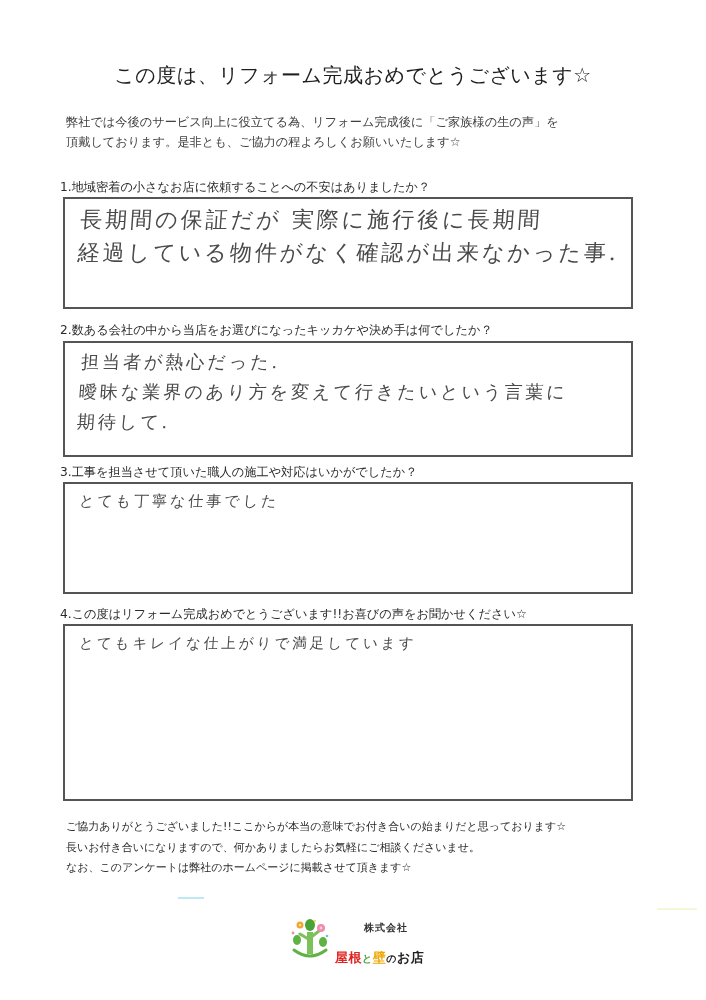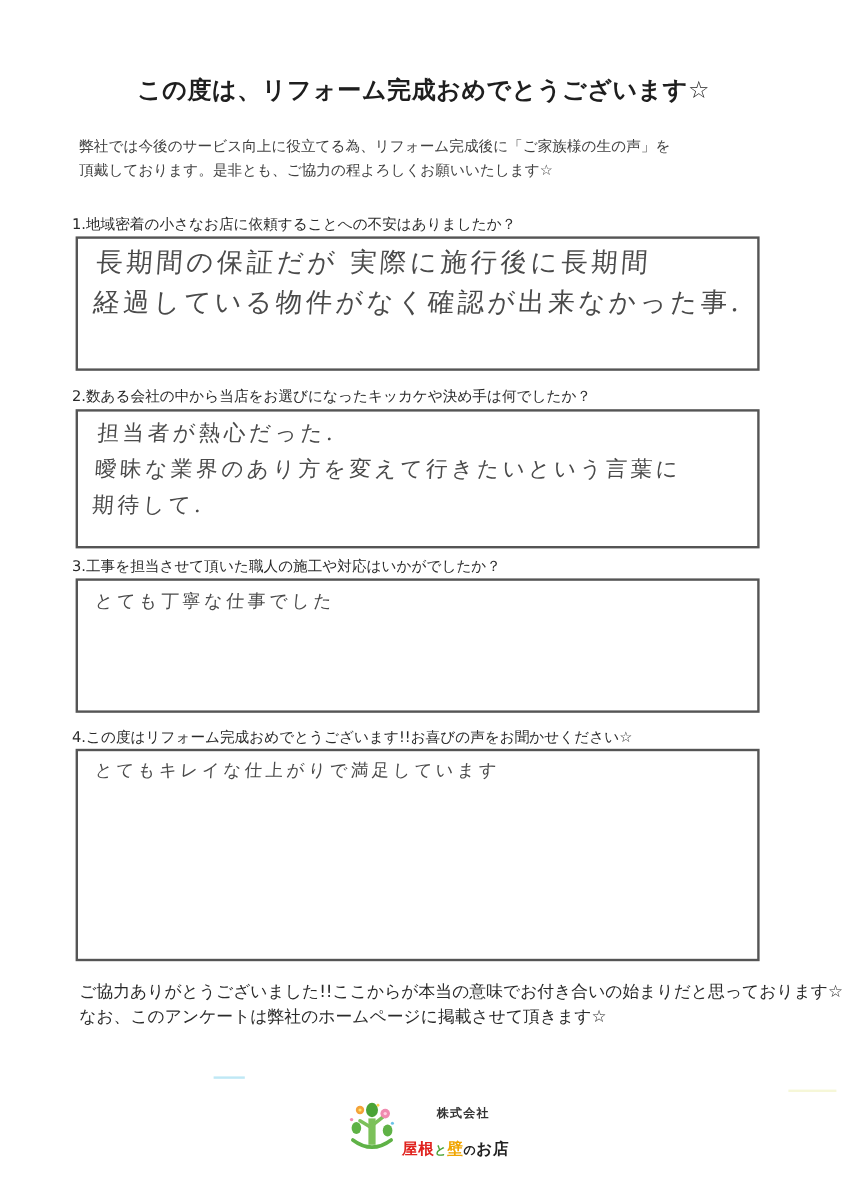--- a/index.html
+++ b/index.html
@@ -18,21 +18,20 @@
     .page-title {
       position: absolute;
       left: 0;
       width: 706px;
       top: 62px;
       text-align: center;
       font-size: 20px;
       letter-spacing: 0.5px;
       color: #1e1e1e;
       white-space: nowrap;
-      font-weight: bold;
     }
     .intro {
       position: absolute;
       left: 66px;
       top: 112px;
       font-size: 12.2px;
       line-height: 20px;
       color: #404040;
       white-space: nowrap;
     }
@@ -60,21 +59,21 @@
       transform: skewX(-4deg);
       letter-spacing: 3px;
     }
     .hw-line {
       display: block;
     }
     .closing {
       position: absolute;
       left: 66px;
       top: 817px;
-      font-size: 14px;
+      font-size: 11px;
       line-height: 20.5px;
       color: #2a2a2a;
       white-space: nowrap;
     }
     .closing .cyan-mark {
       position: absolute;
       left: 112px;
       top: 80px;
       width: 26px;
       height: 2px;
@@ -164,20 +163,21 @@
 
 <div class="question-label" style="top:606px;">4.この度はリフォーム完成おめでとうございます!!お喜びの声をお聞かせください☆</div>
 <div class="answer-box" style="top:624px; height:177px;">
   <div class="handwriting" style="top:6px; font-size:14.5px; line-height:22px;">
     <span class="hw-line">とてもキレイな仕上がりで満足しています</span>
   </div>
 </div>
 
 <div class="closing">
   <div>ご協力ありがとうございました!!ここからが本当の意味でお付き合いの始まりだと思っております☆</div>
+  <div>長いお付き合いになりますので、何かありましたらお気軽にご相談くださいませ。</div>
   <div>なお、このアンケートは弊社のホームページに掲載させて頂きます☆</div>
   <span class="cyan-mark"></span>
 </div>
 
 <div class="logo">
   <svg class="logo-mark" viewBox="0 0 48 48" width="48" height="48">
 
     <path d="M8 34 Q24 46 40 34" stroke="#5fb246" stroke-width="3" fill="none" stroke-linecap="round"></path>
 
     <rect x="21" y="16" width="6" height="22" fill="#7cc15a"></rect>

